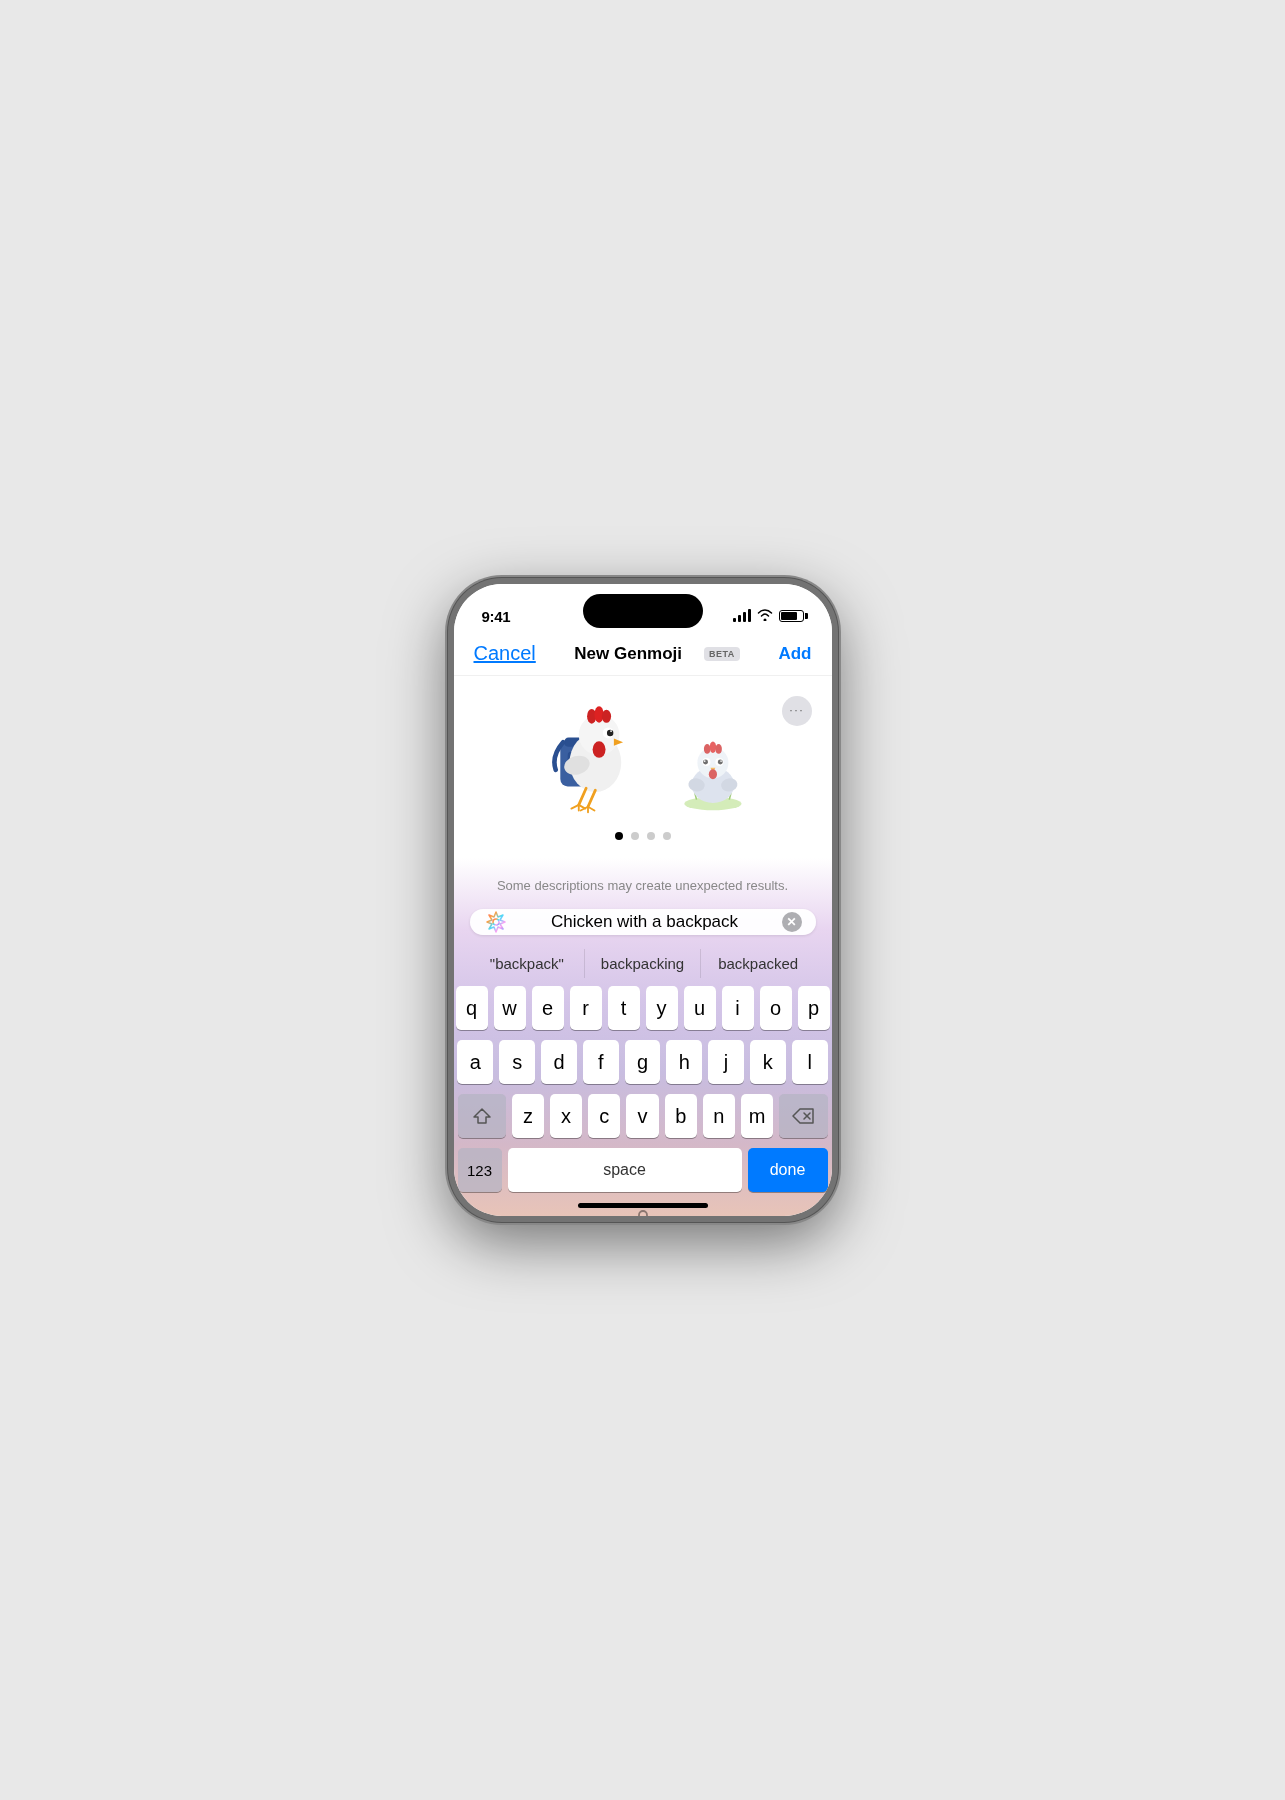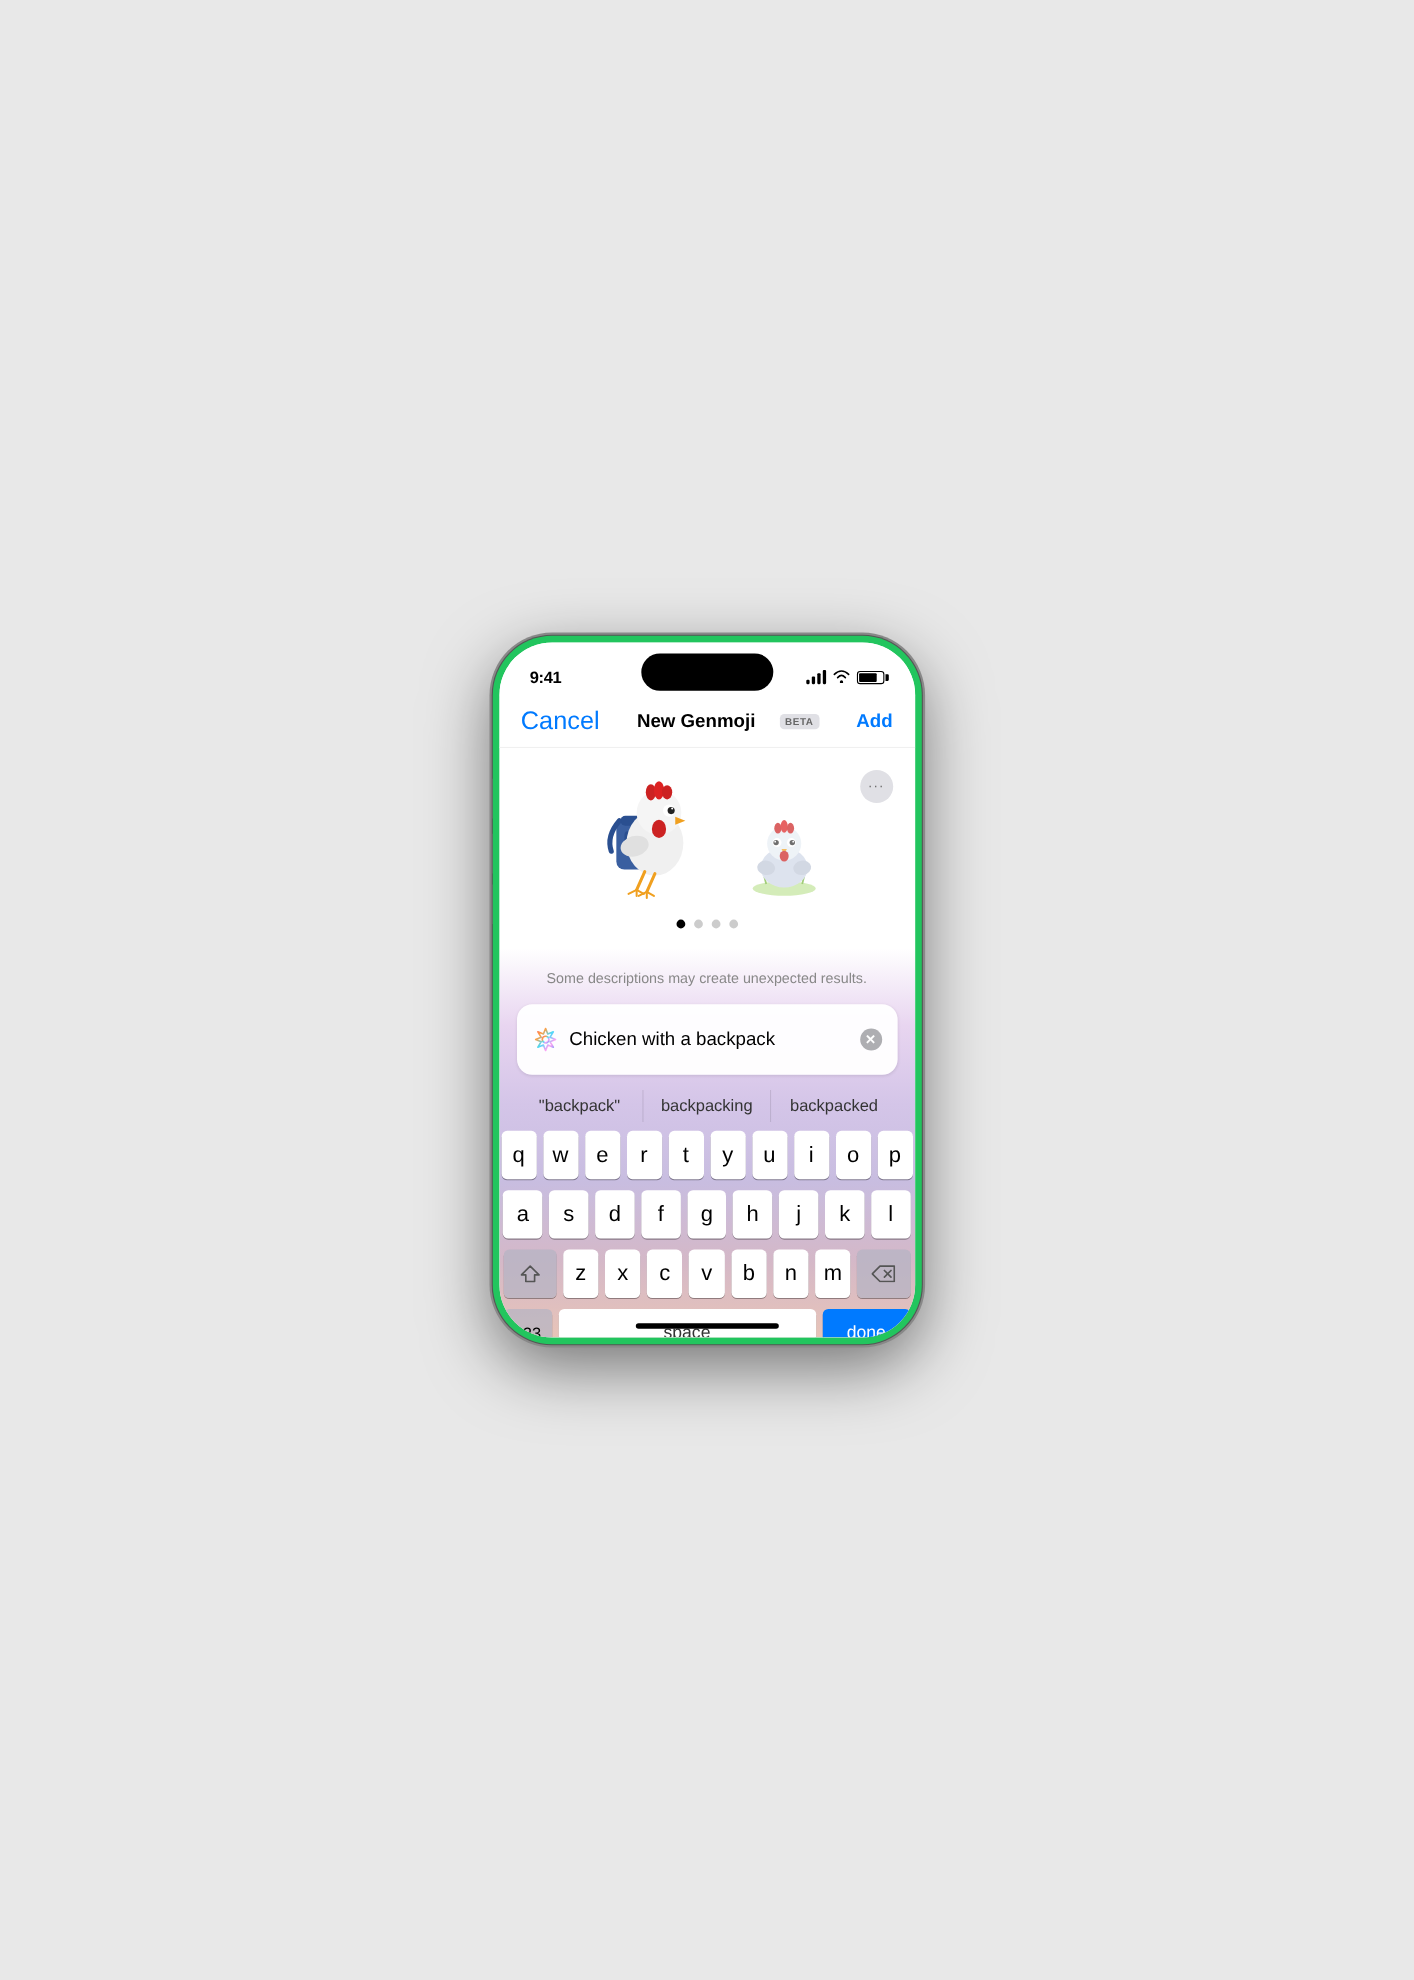--- a/index.html
+++ b/index.html
@@ -8,21 +8,21 @@
       display: flex;
       justify-content: center;
       align-items: center;
       min-height: 100vh;
       font-family: -apple-system, BlinkMacSystemFont, 'SF Pro Display', 'Helvetica Neue', sans-serif;
     }
 
     .phone-outer {
       width: 390px;
       height: 644px;
-      background: #22c55e;
+      background: #737373;
       border-radius: 54px;
       position: relative;
       box-shadow: 0 0 0 1px #555, 0 0 0 3px #888, 0 20px 60px rgba(0,0,0,0.5);
       overflow: hidden;
     }
 
     
     .phone-outer::before {
       content: '';
       position: absolute;
@@ -145,23 +145,24 @@
       padding: 8px 20px 10px;
       display: flex;
       align-items: center;
       justify-content: space-between;
       flex-shrink: 0;
       border-bottom: 1px solid #f0f0f0;
     }
 
     .nav-cancel {
       color: #007AFF;
-      font-size: 23px;
+      font-size: 20px;
       font-weight: 400;
       cursor: pointer;
+      text-decoration: underline;
     }
 
     .nav-title-container {
       display: flex;
       align-items: center;
       gap: 22px;
     }
 
     .nav-title {
       font-size: 17px;
@@ -305,23 +306,24 @@
     .search-container {
       padding: 0 16px 10px;
       flex-shrink: 0;
     }
 
     .search-input-wrapper {
       background: rgba(255,255,255,0.95);
       border-radius: 14px;
       display: flex;
       align-items: center;
-      padding: 20px 14px;
+      padding: 1px 14px;
       gap: 10px;
       box-shadow: 0 1px 3px rgba(0,0,0,0.1);
+      text-align: center;
     }
 
     .apple-intelligence-icon {
       width: 24px;
       height: 24px;
       flex-shrink: 0;
     }
 
     .search-input-text {
       flex: 1;

